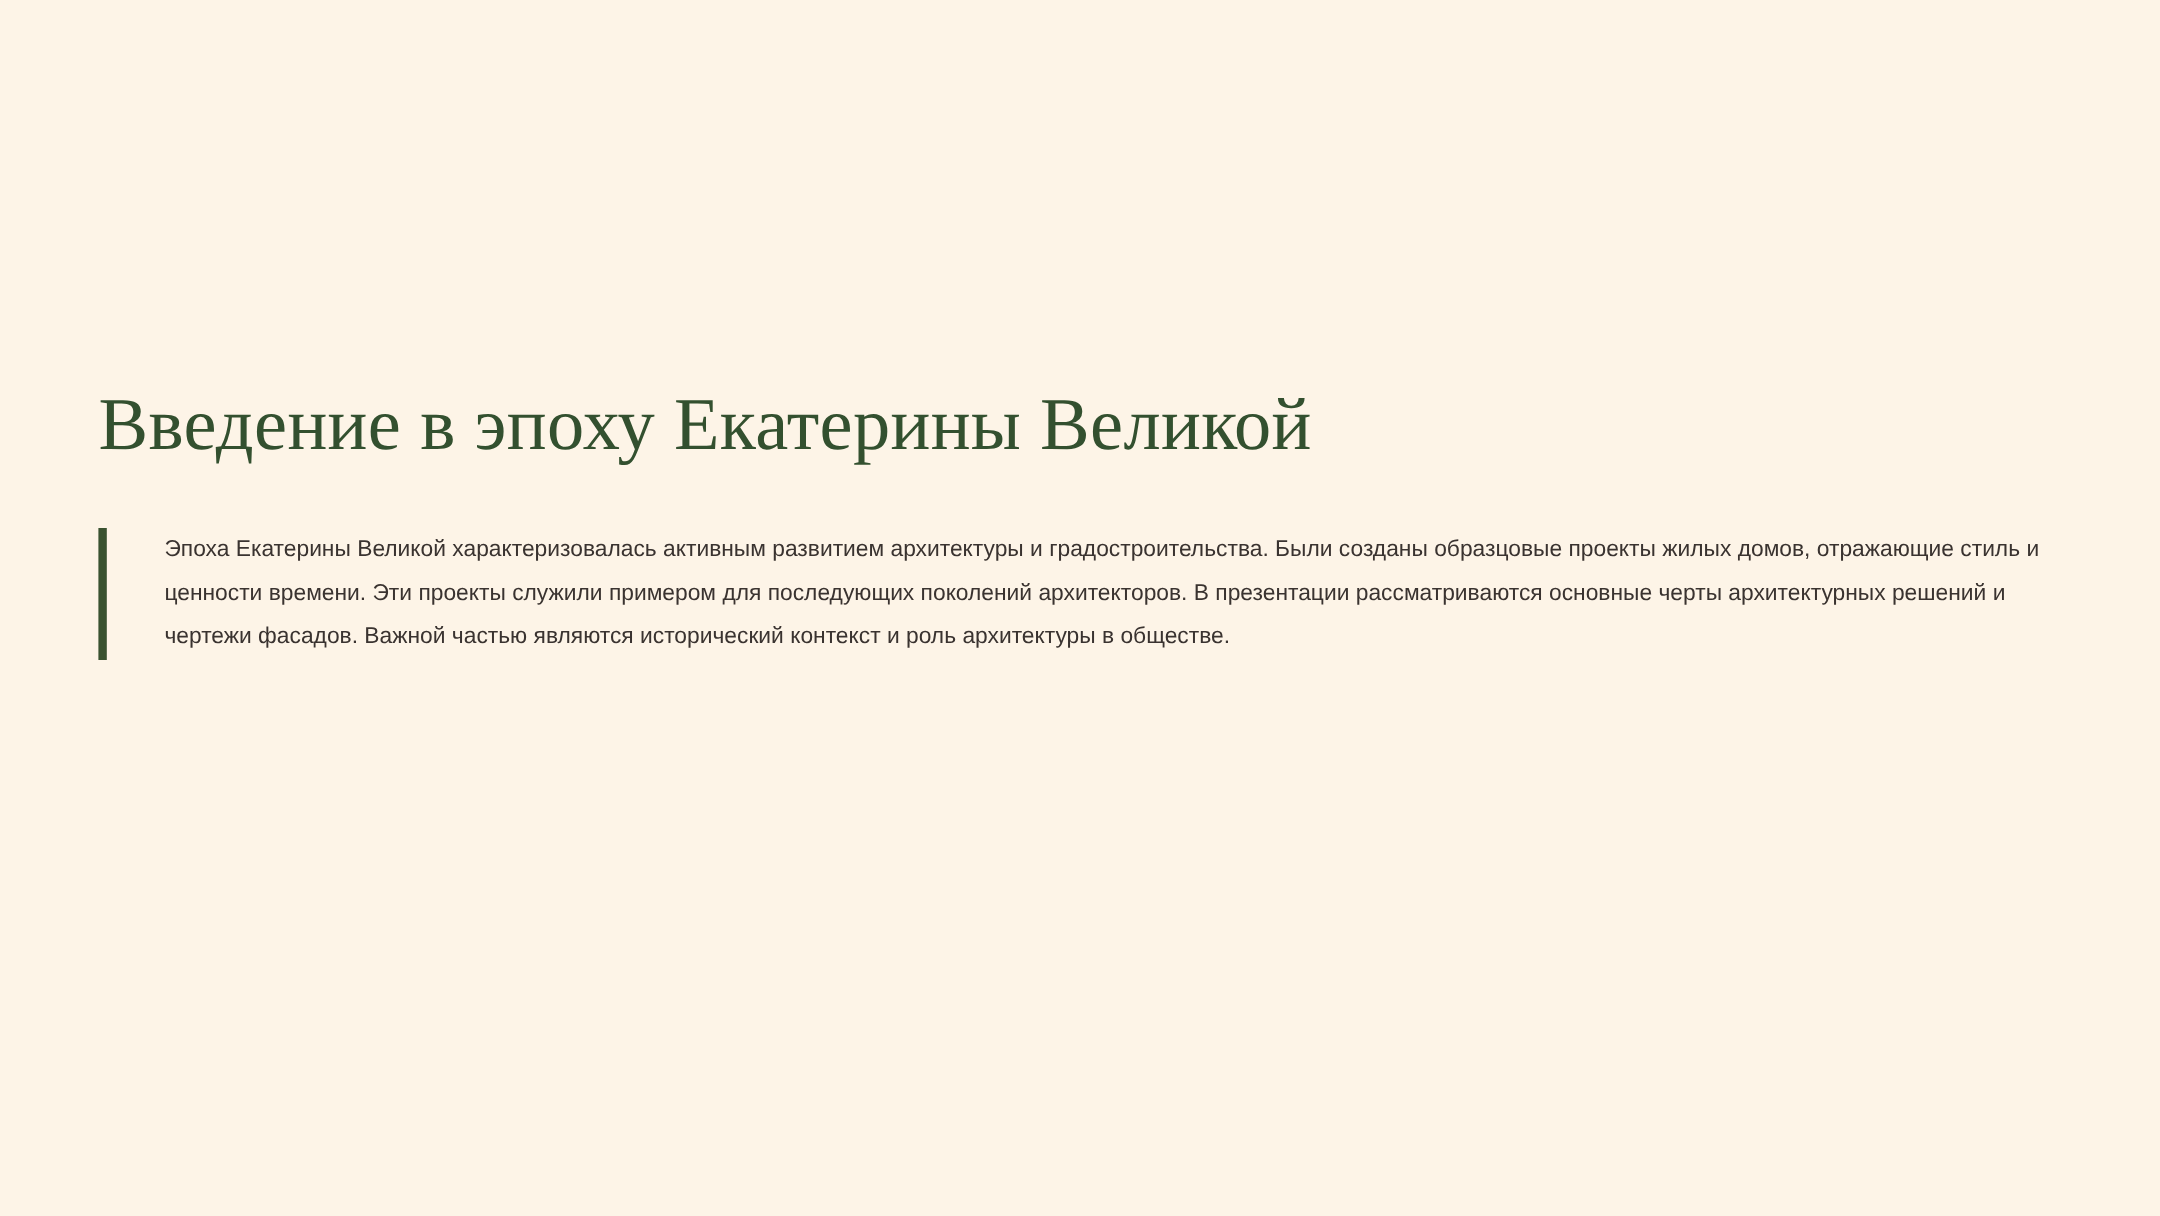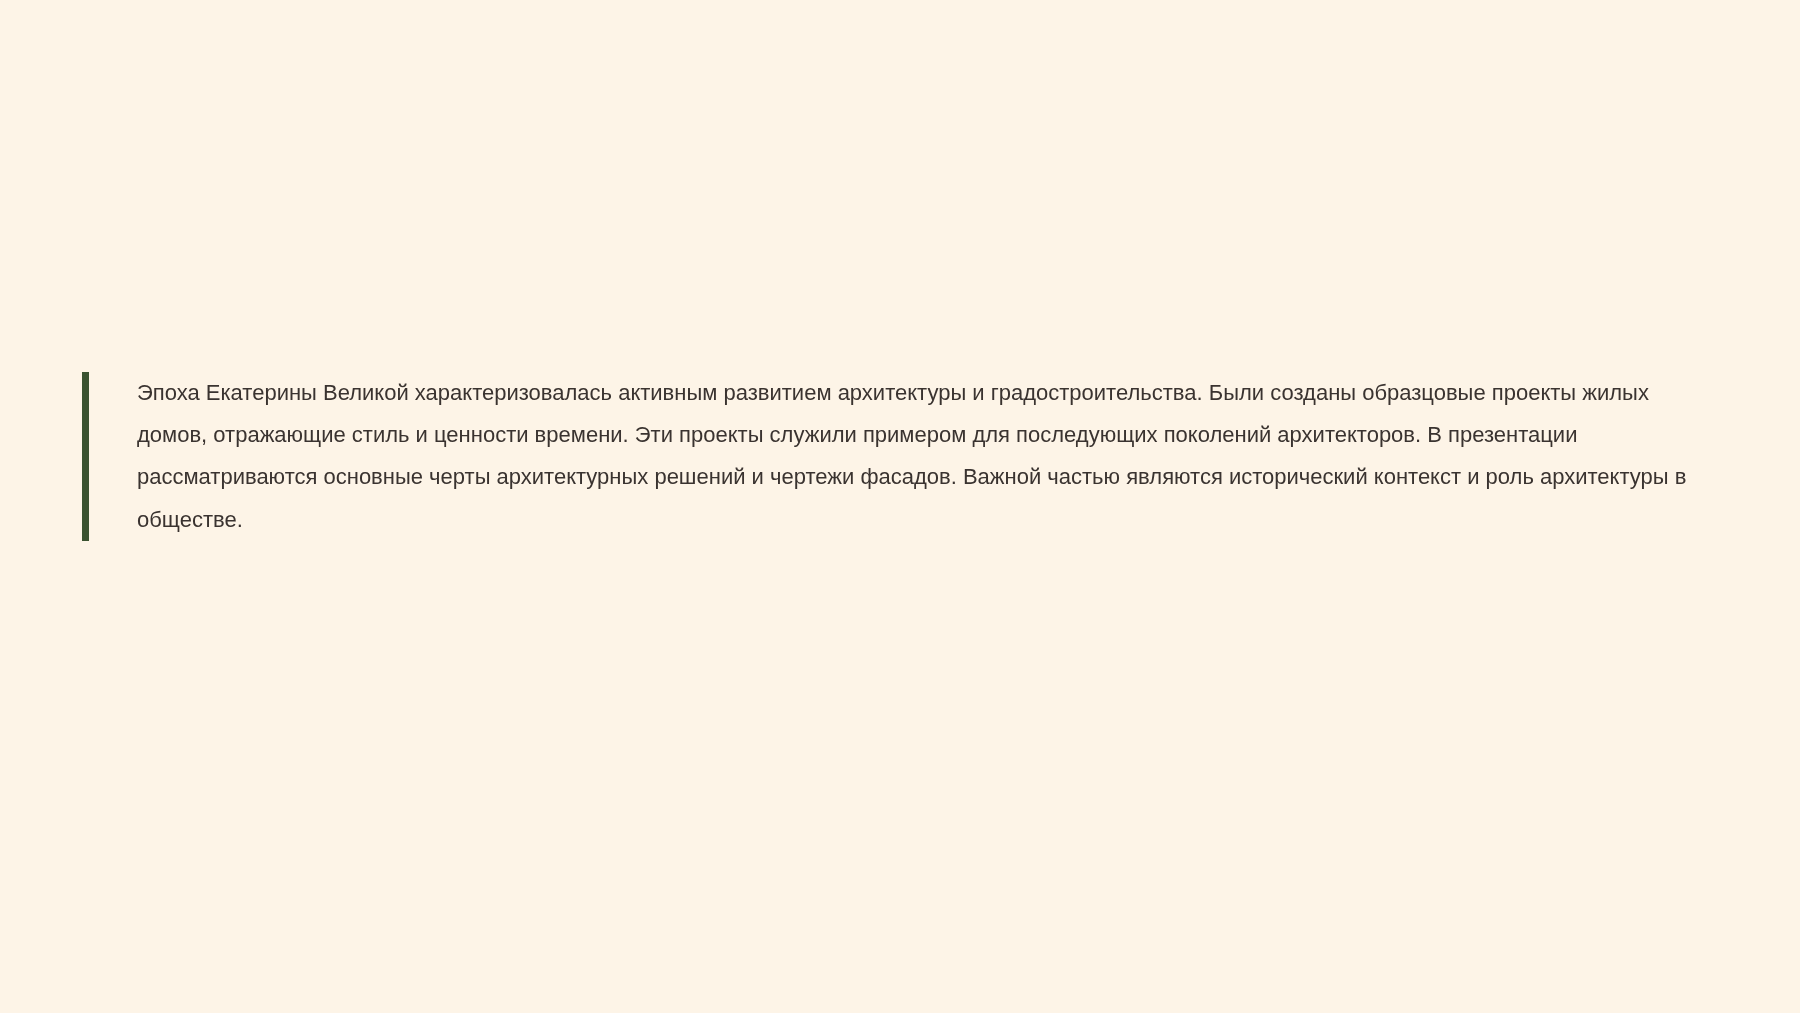--- a/index.html
+++ b/index.html
@@ -53,34 +53,35 @@
     background: #3A5230;
     border-radius: 0;
   }
 
   .body-text {
     flex: 1 1 auto;
     margin: 0;
     padding: 0 0 0 48px;
     font-family: "Liberation Sans", "DejaVu Sans", sans-serif;
     font-weight: 400;
-    font-size: 22px;
+    font-size: 19px;
     line-height: 1.92;
     color: #3A3330;
     max-width: 1570px;
     text-align: left;
   }
 </style>
 </head>
 <body>
 
 <div class="slide">
 
   <div class="slide-content">
 
+    <h1 class="slide-title">Введение в эпоху Екатерины Великой</h1>
 
     <div class="body-block">
 
       <div class="accent-bar"></div>
 
       <p class="body-text">Эпоха Екатерины Великой характеризовалась активным развитием архитектуры и градостроительства. Были созданы образцовые проекты жилых домов, отражающие стиль и ценности времени. Эти проекты служили примером для последующих поколений архитекторов. В презентации рассматриваются основные черты архитектурных решений и чертежи фасадов. Важной частью являются исторический контекст и роль архитектуры в обществе.</p>
 
     </div>
 
   </div>

